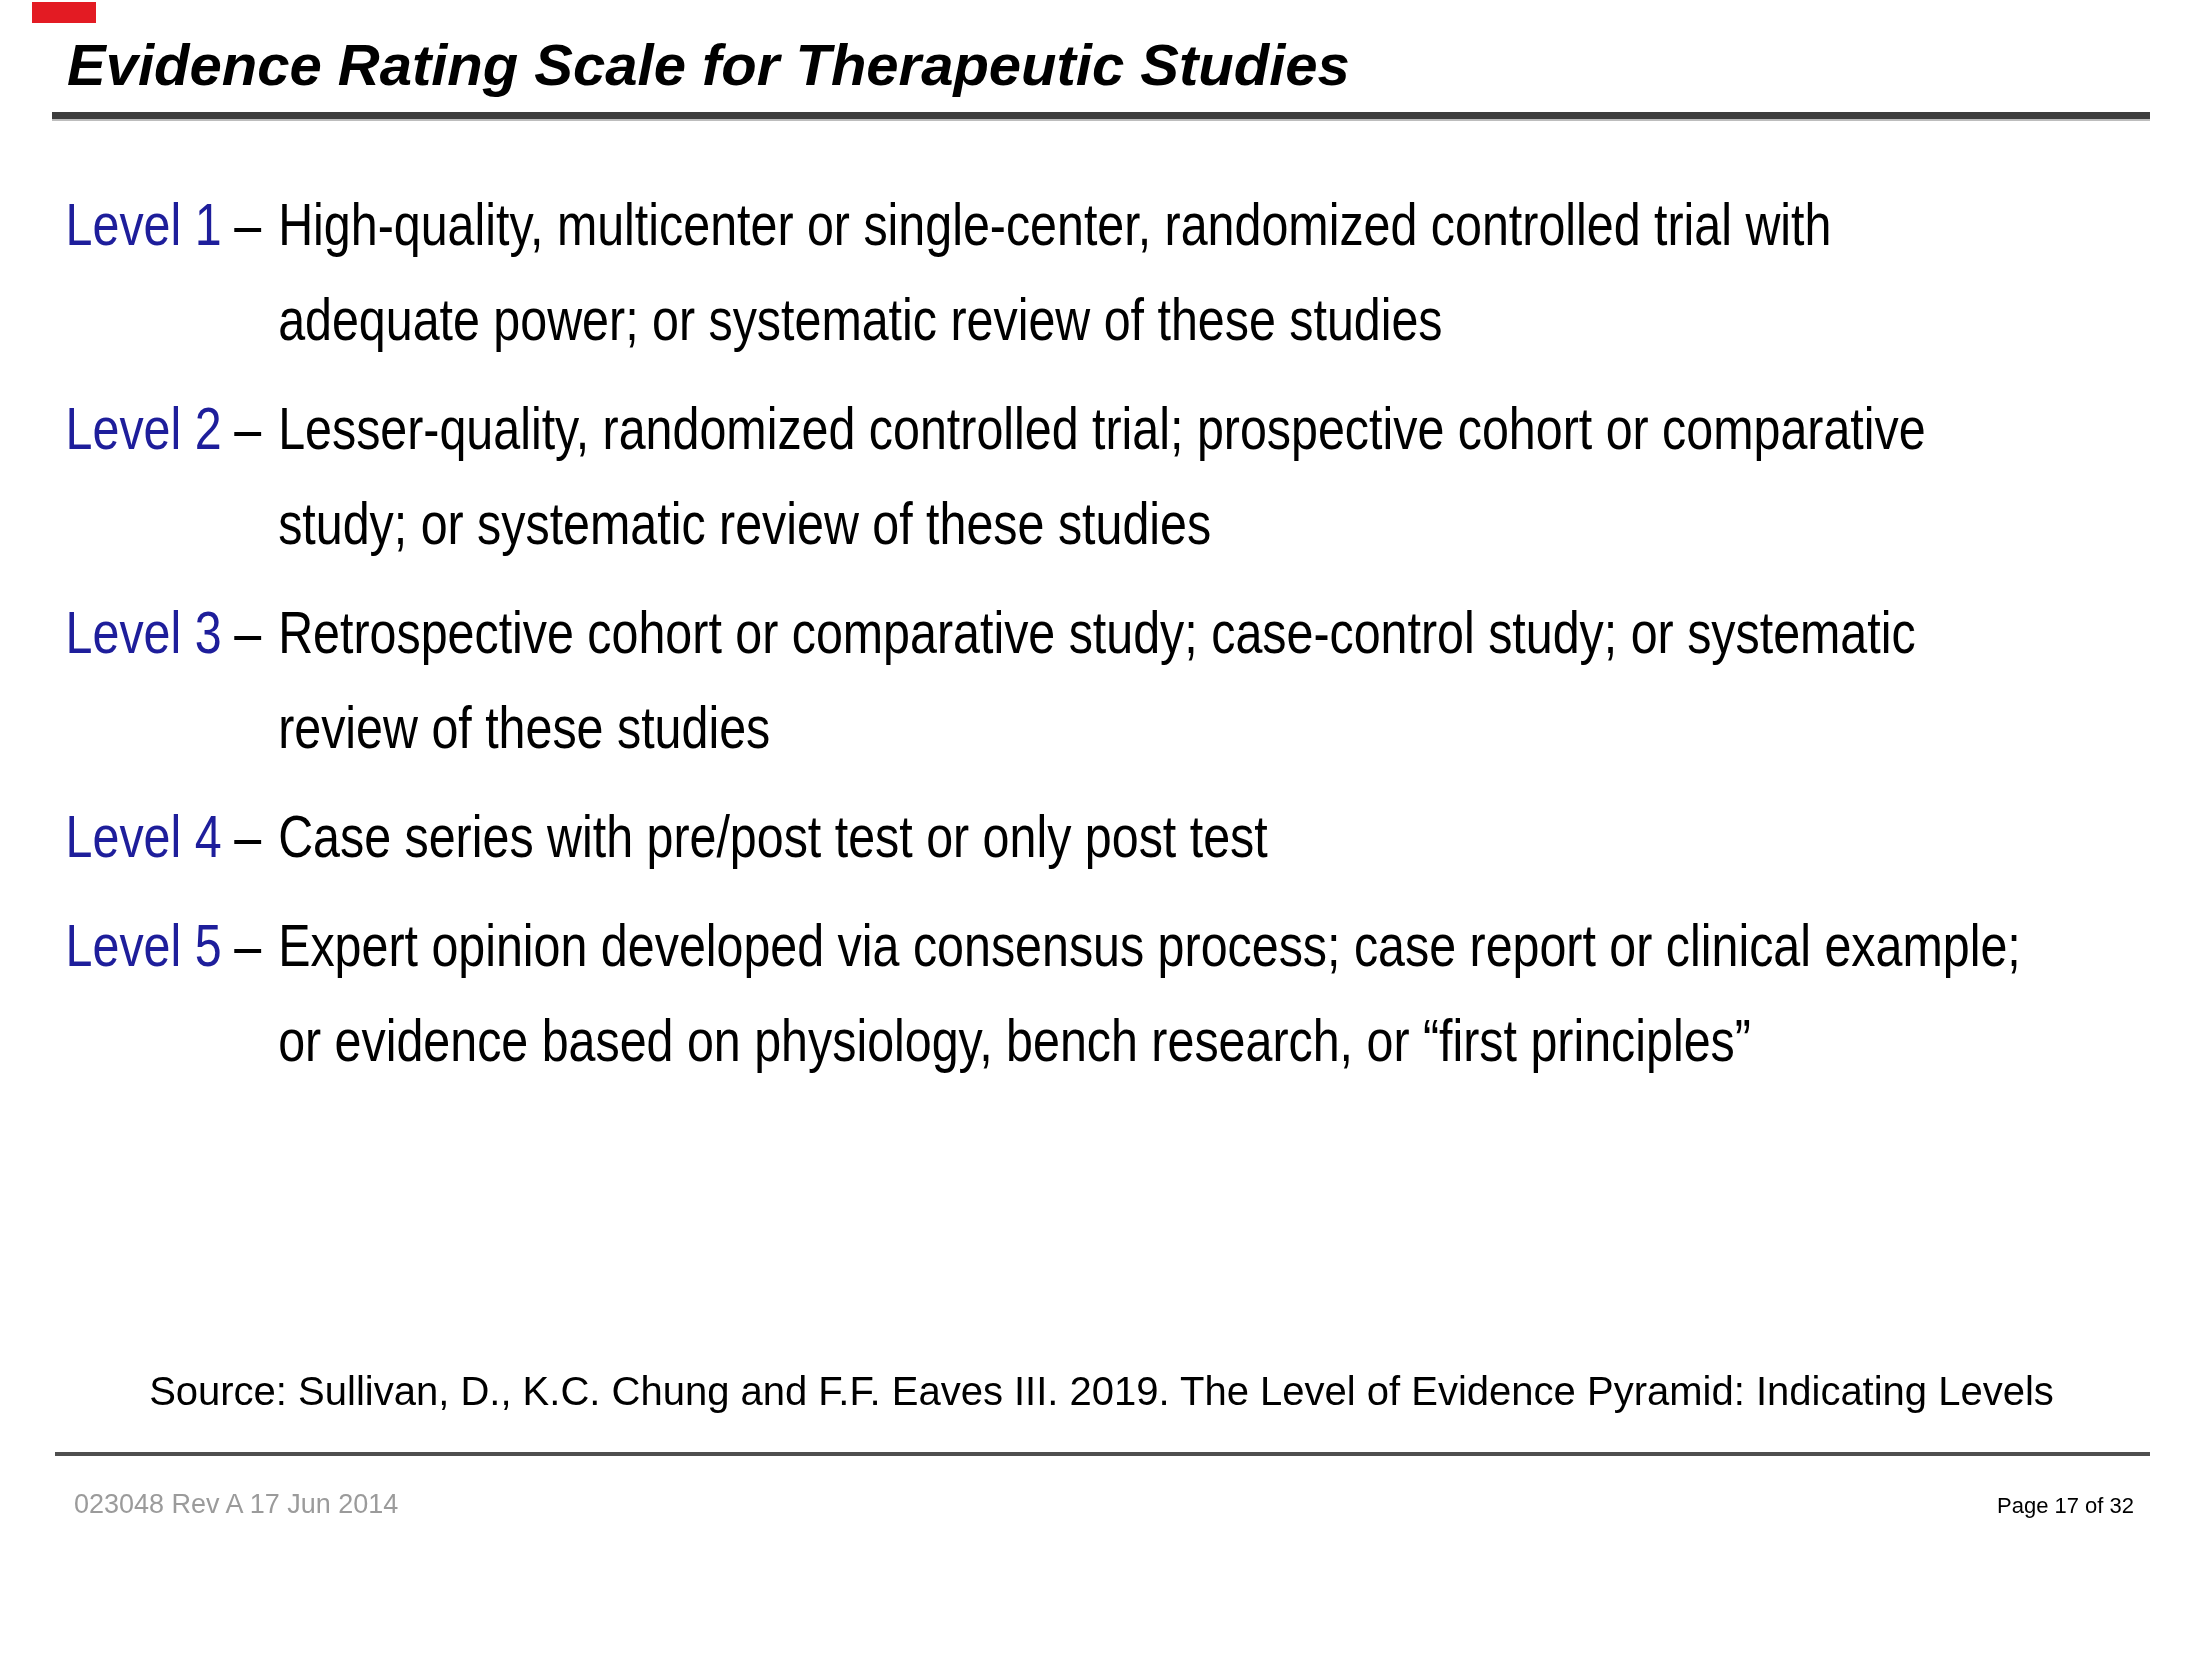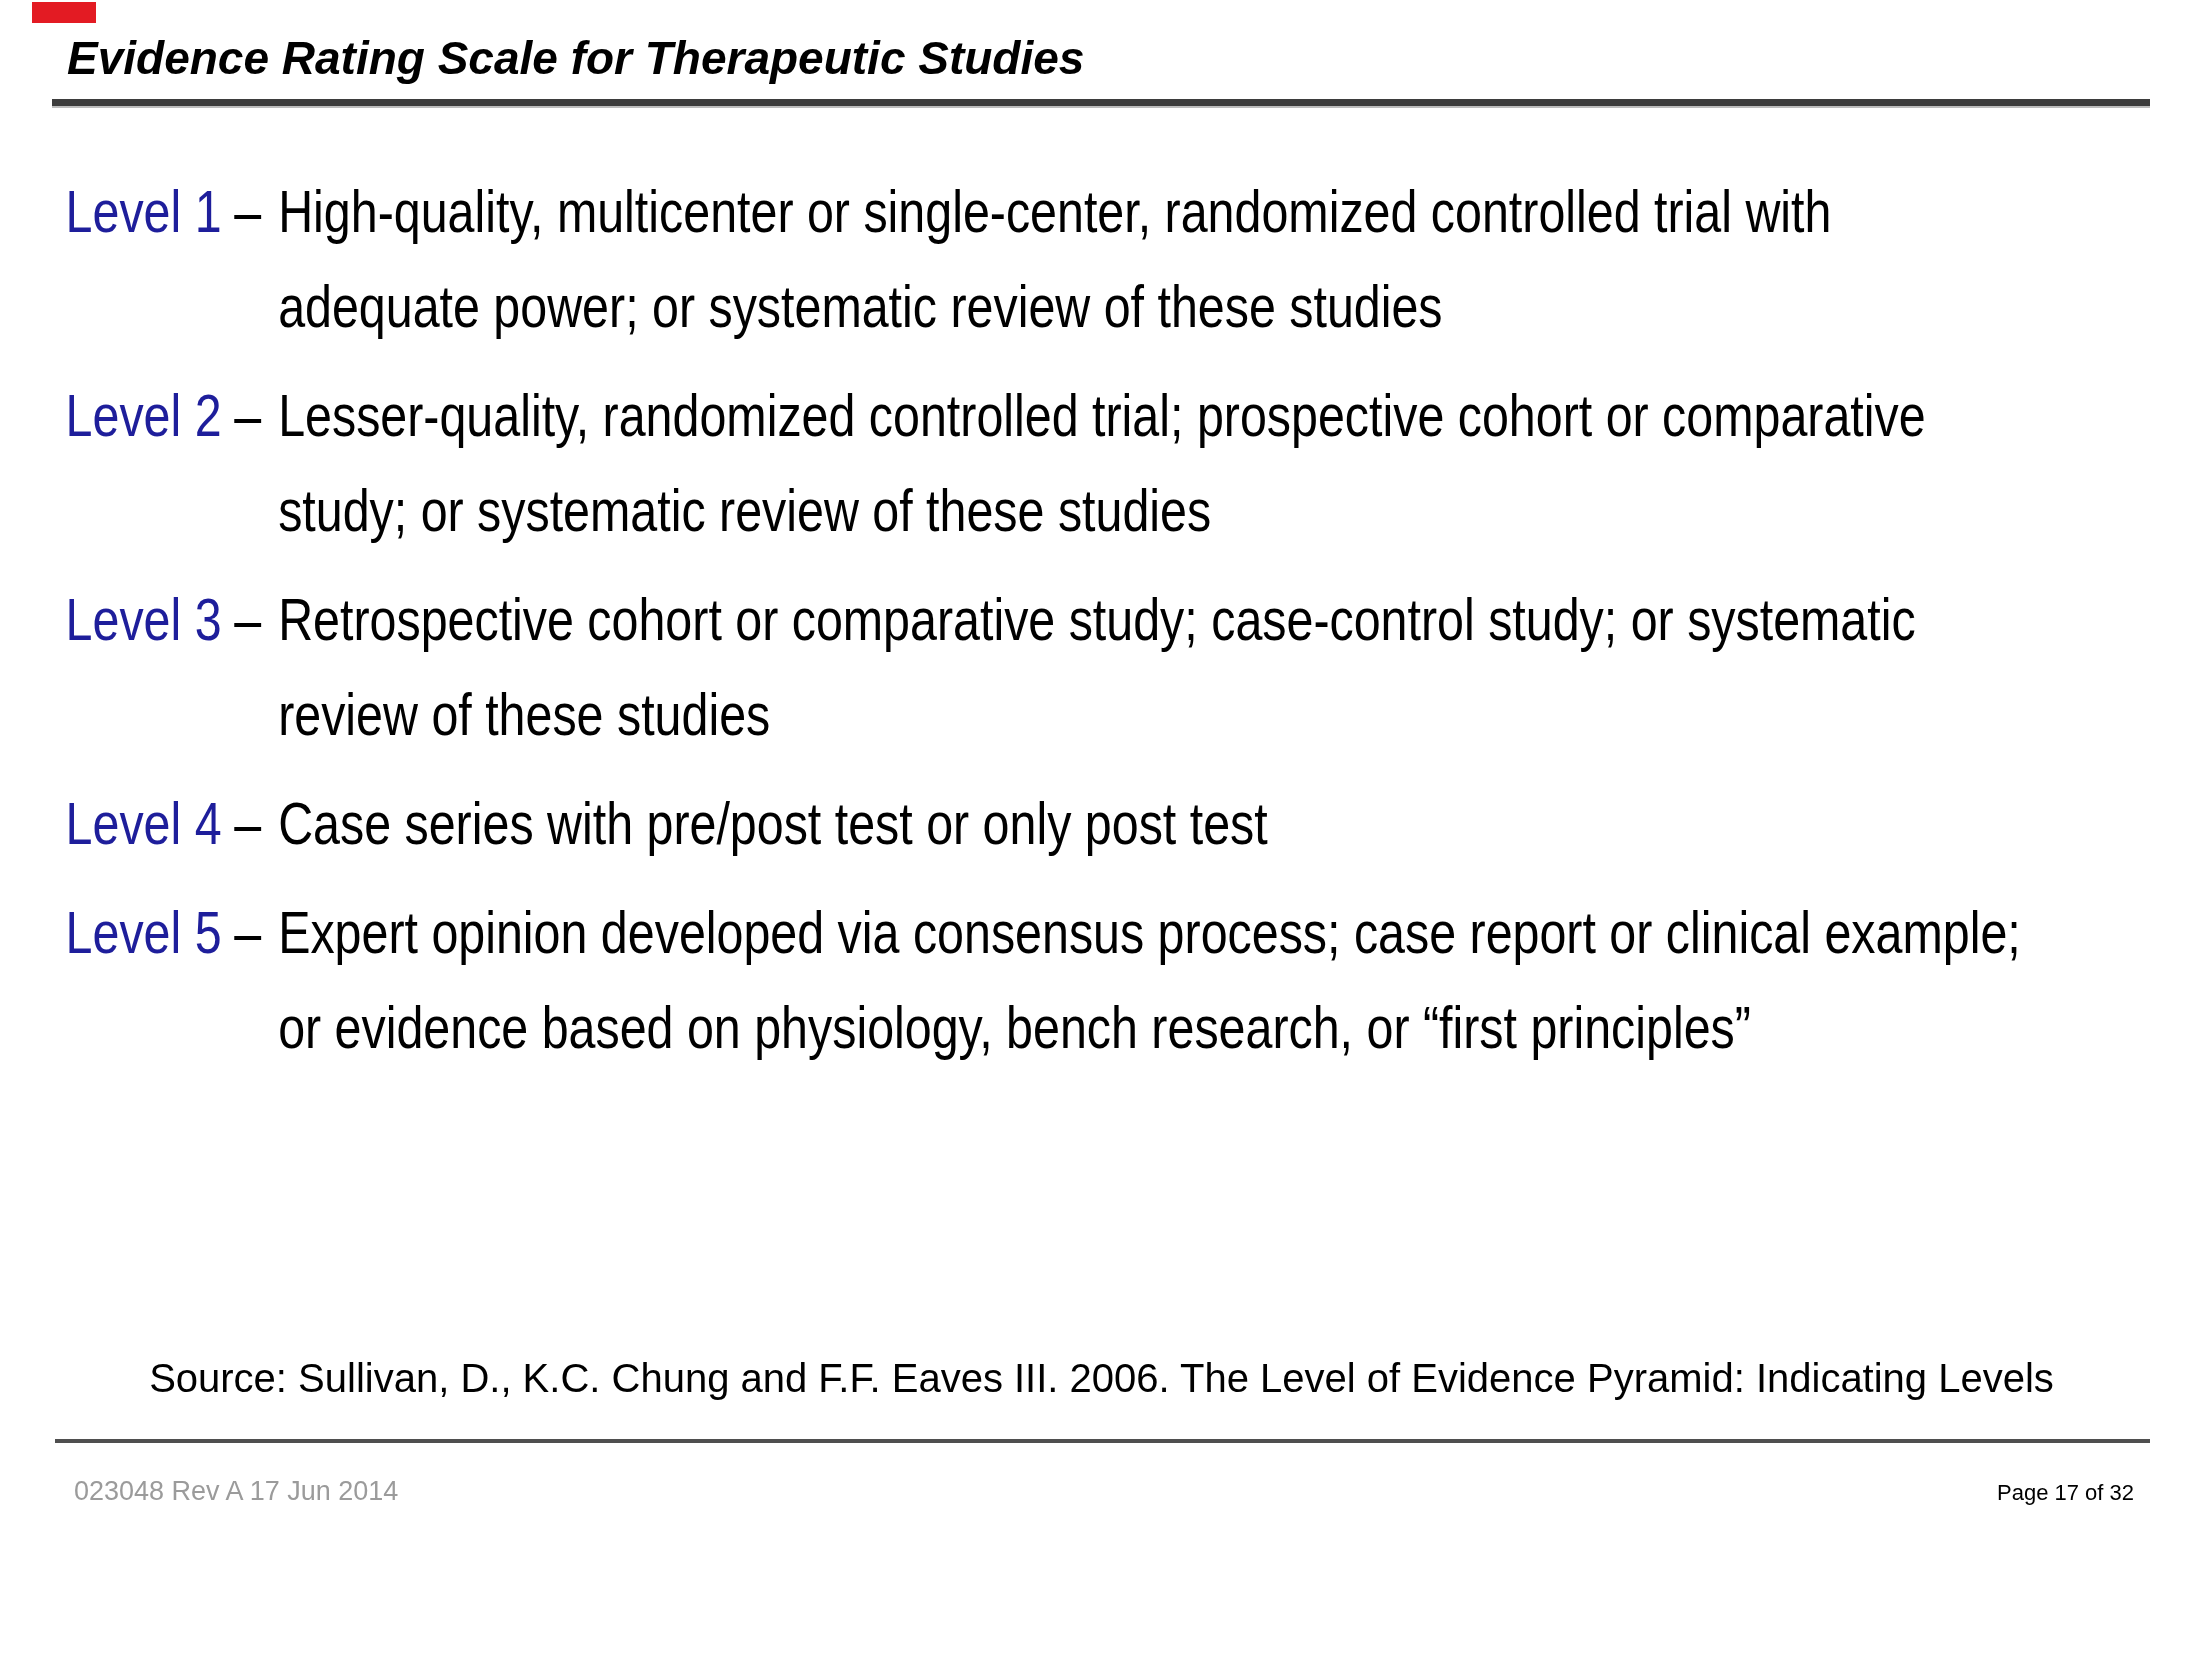--- a/index.html
+++ b/index.html
@@ -19,21 +19,21 @@
     background: var(--red-marker, #e31b23);
   }
   .header { padding: 22.4px 52px 0 67px; }
   .title {
     font-size: 65px;
     font-weight: bold;
     line-height: 1.05;
     color: var(--text-black, #000);
   }
   .subtitle {
-    font-size: 46px;
+    font-size: 58px;
     font-weight: bold;
     font-style: italic;
     margin-top: 8.6px;
     color: var(--text-black, #000);
   }
   .title-rule {
     margin: 13.8px 53px 0 52px;
     height: 7.7px;
     background: var(--rule-dark, #3d3d3d);
     border-bottom: 2.6px solid #bdbdbd;
@@ -140,21 +140,21 @@
       <span class="level-sep">–</span>
       <div class="level-lines">
         <div class="level-line">Expert opinion developed via consensus process; case report or clinical example;</div>
         <div class="level-line">or evidence based on physiology, bench research, or “first principles”</div>
       </div>
     </div>
 
   </div>
 
   <div class="source">
-    <div class="source-line">Source: Sullivan, D., K.C. Chung and F.F. Eaves III. 2006. The Level of Evidence Pyramid: Indicating Levels</div>
+    <div class="source-line">Source: Sullivan, D., K.C. Chung and F.F. Eaves III. 2019. The Level of Evidence Pyramid: Indicating Levels</div>
   </div>
 
   <div class="footer-rule"></div>
 
   <div class="footer">
     <div class="doc-id">023048 Rev A 17 Jun 2014</div>
     <div class="page-num">Page 17 of 32</div>
   </div>
 
 </div>

